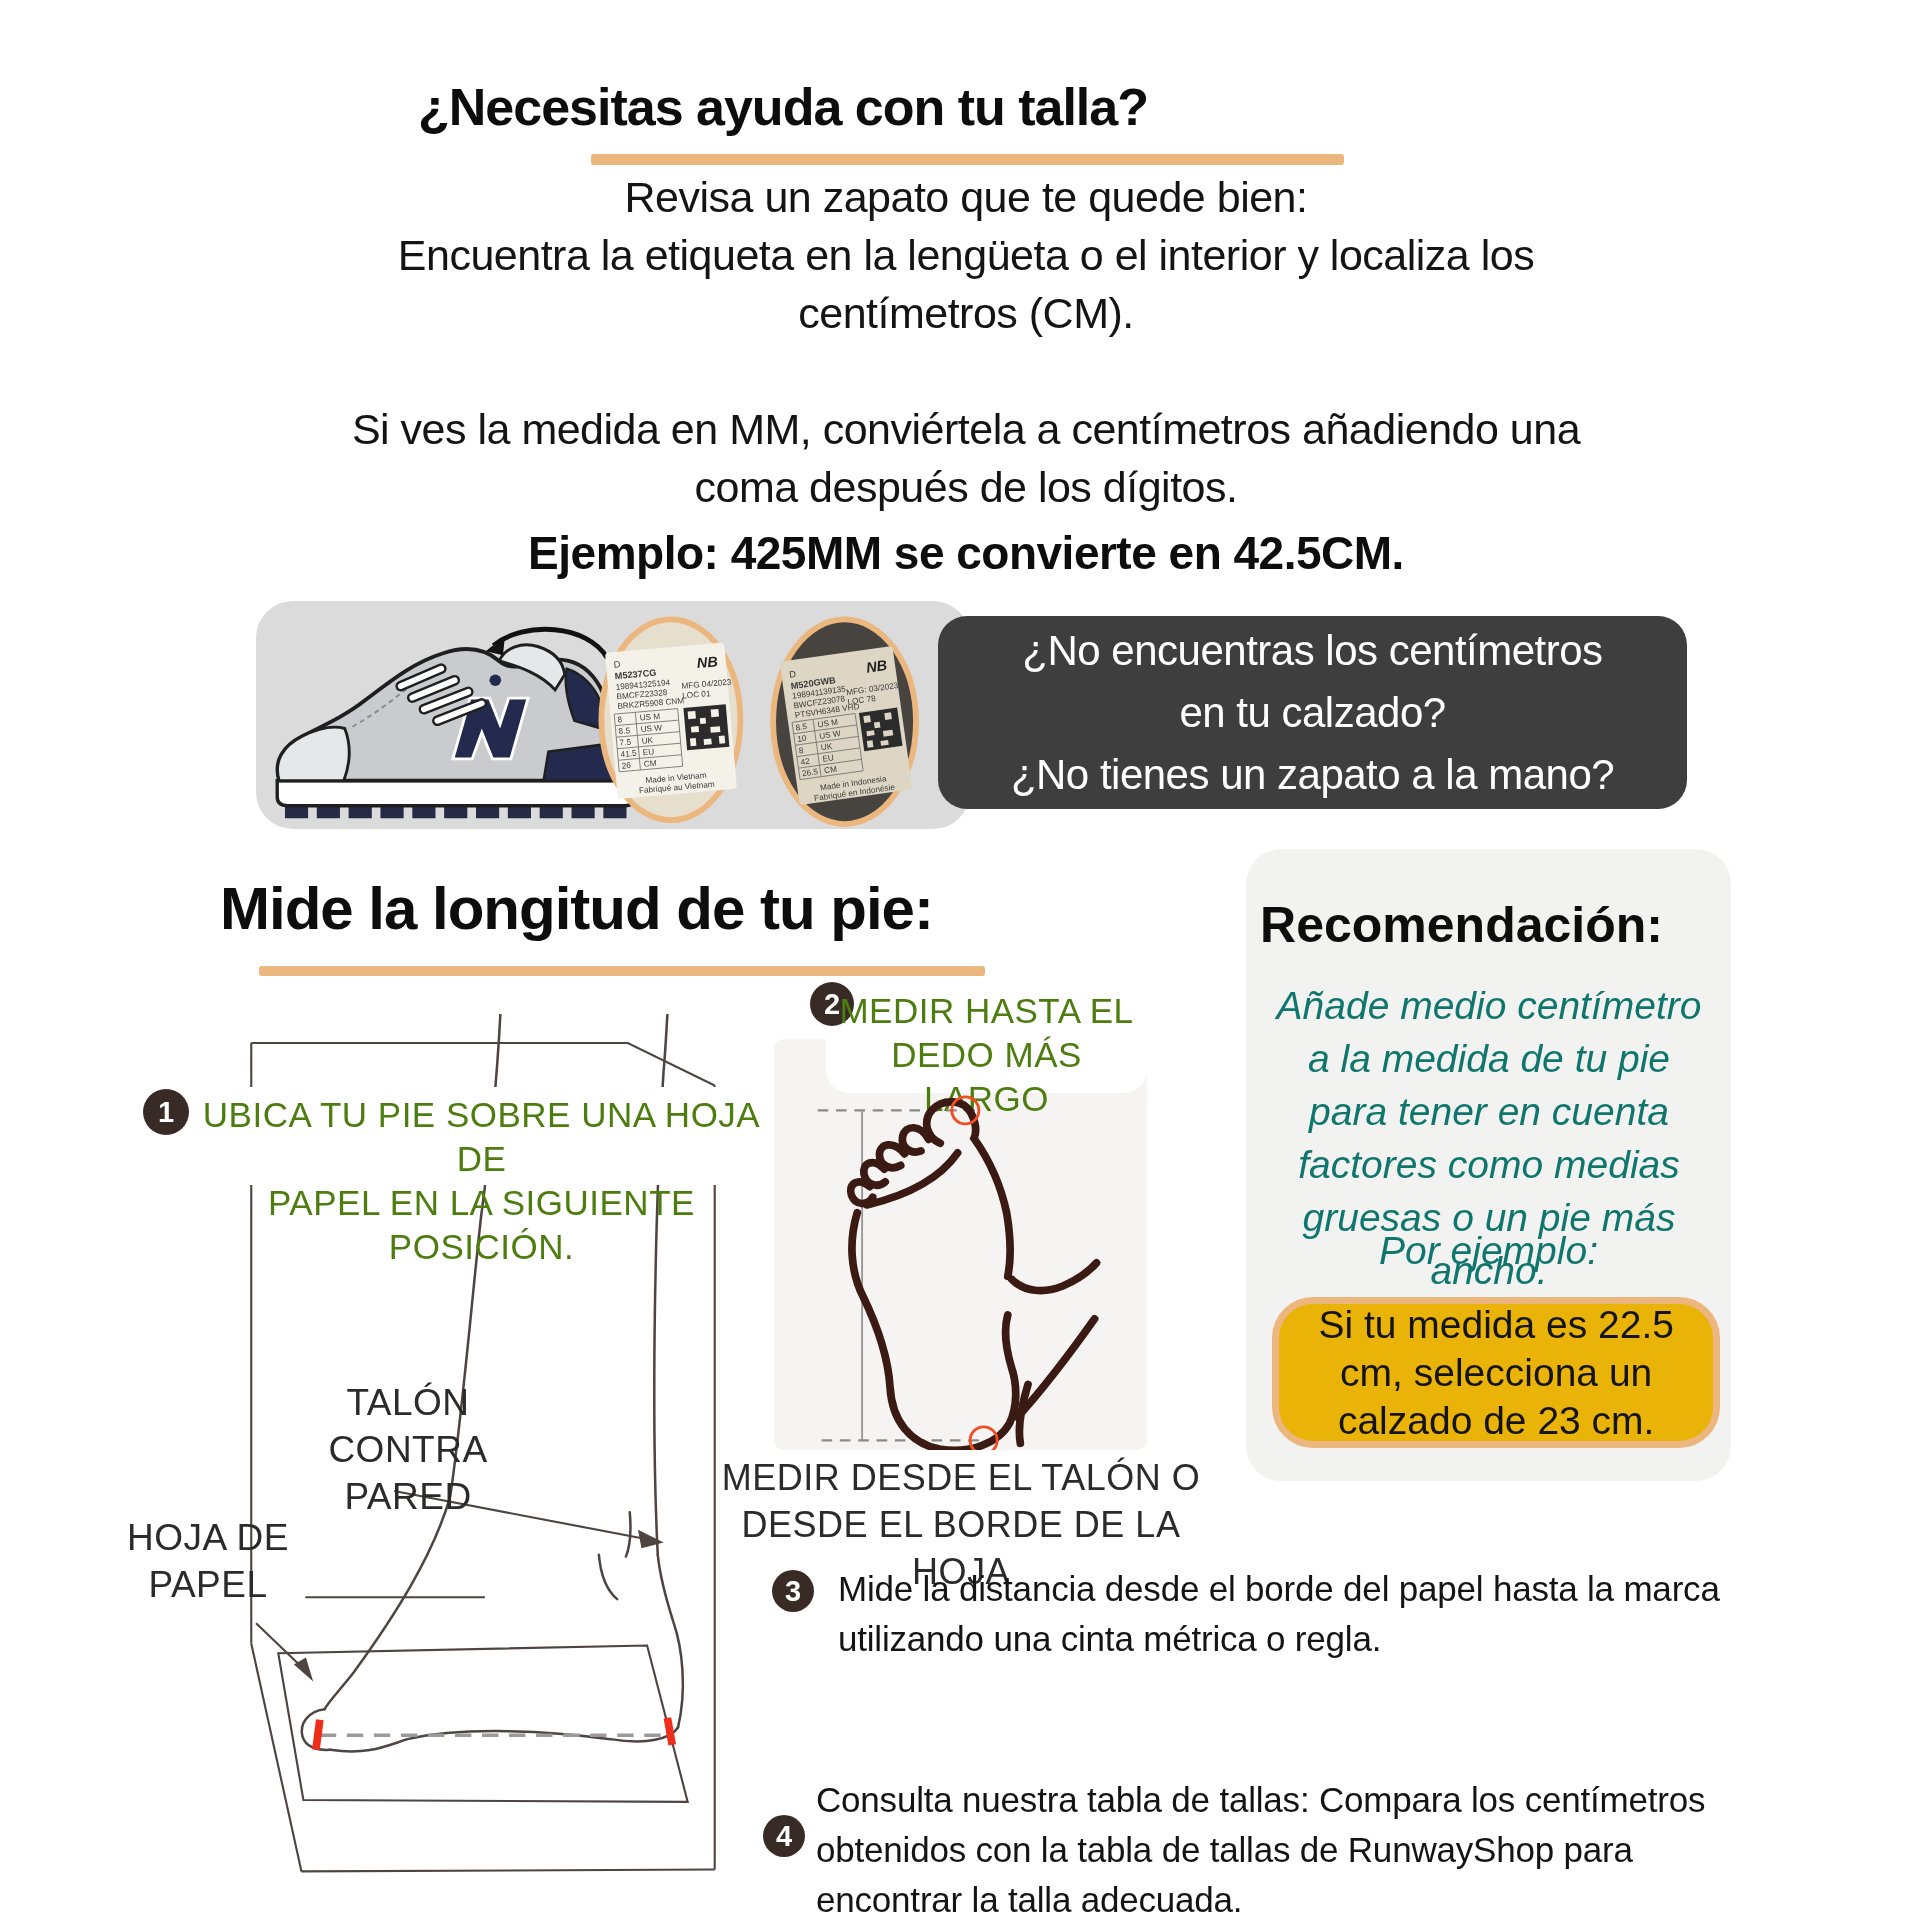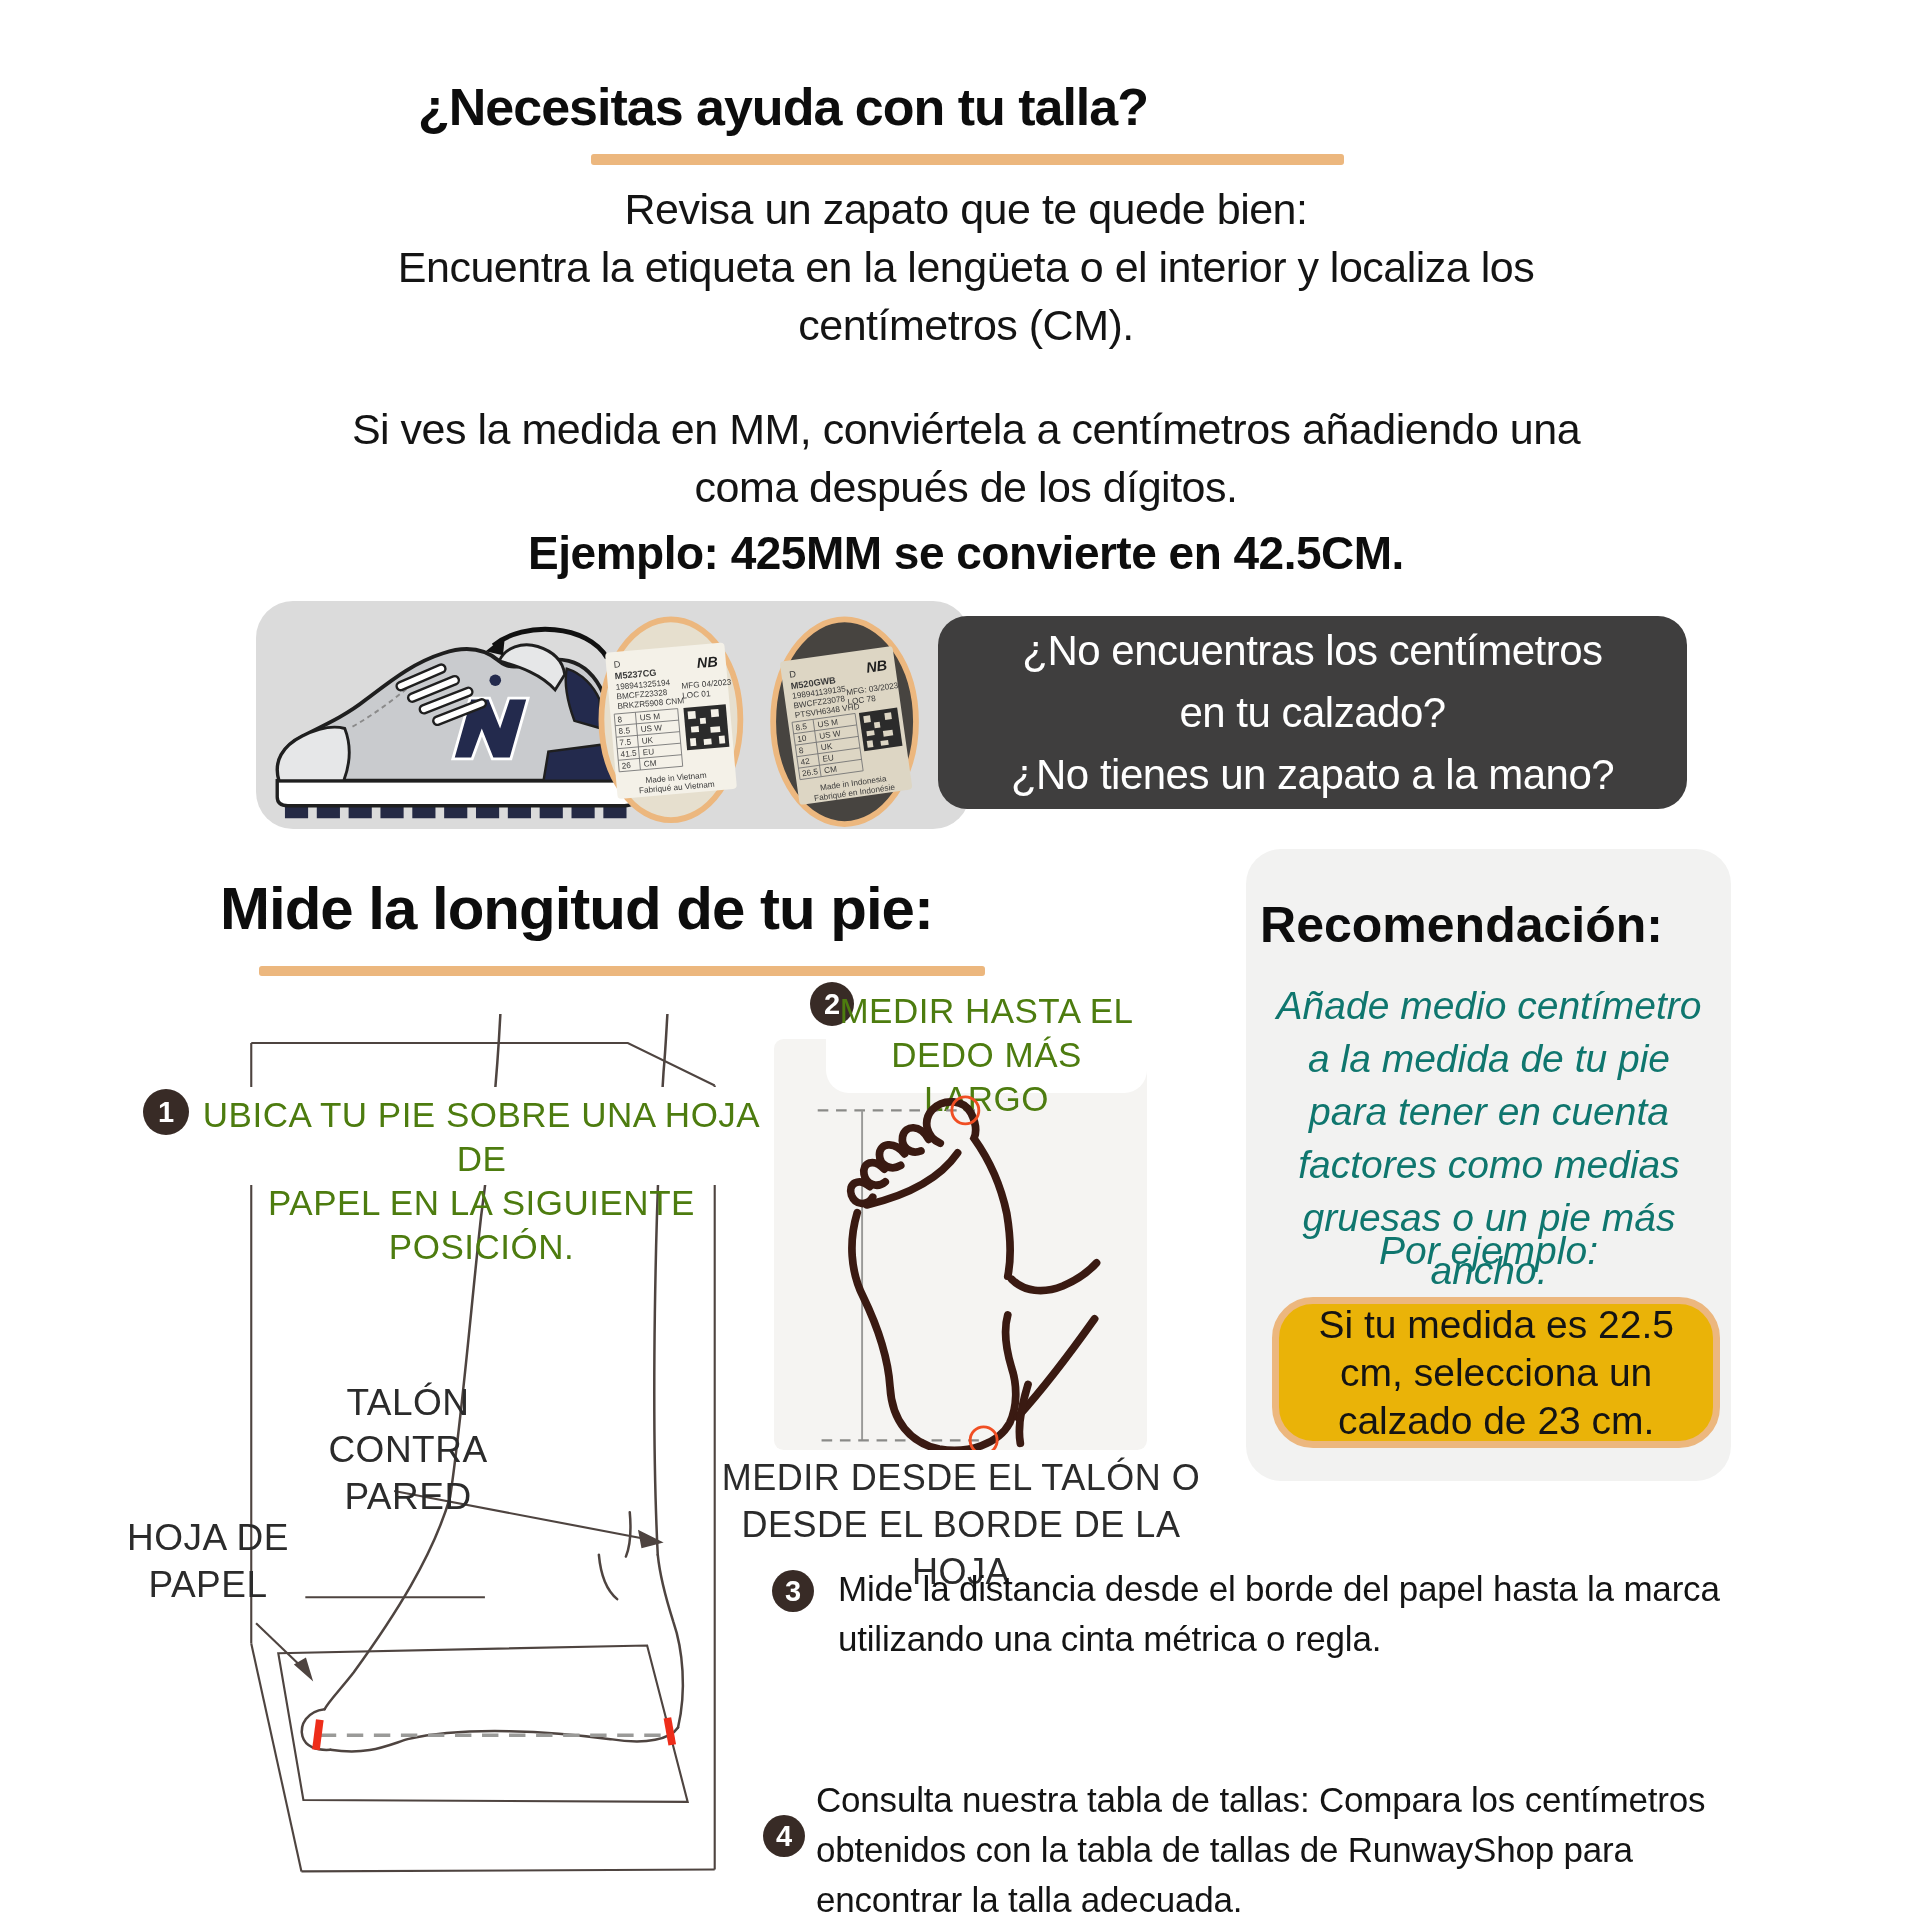--- a/index.html
+++ b/index.html
@@ -30,21 +30,21 @@
   svg text{font-family:"Liberation Sans","DejaVu Sans",sans-serif;}
 </style>
 </head>
 <body>
 
 <div id="canvas">
 
   <div class="abs ctr title" style="left:0;top:80;width:1566px;top:77px;">¿Necesitas ayuda con tu talla?</div>
   <div class="abs rule" style="left:591px;top:154px;width:753px;height:10.6px;"></div>
 
-  <div class="abs ctr para" style="left:97px;top:180px;width:1738px;">
+  <div class="abs ctr para" style="left:97px;top:168px;width:1738px;">
     <span style="display:block">Revisa un zapato que te quede bien:</span>
     <span style="display:block">Encuentra la etiqueta en la lengüeta o el interior y localiza los</span>
     <span style="display:block">centímetros (CM).</span>
   </div>
 
   <div class="abs ctr para" style="left:97px;top:400px;width:1738px;">
     <span style="display:block">Si ves la medida en MM, conviértela a centímetros añadiendo una</span>
     <span style="display:block">coma después de los dígitos.</span>
   </div>
 

